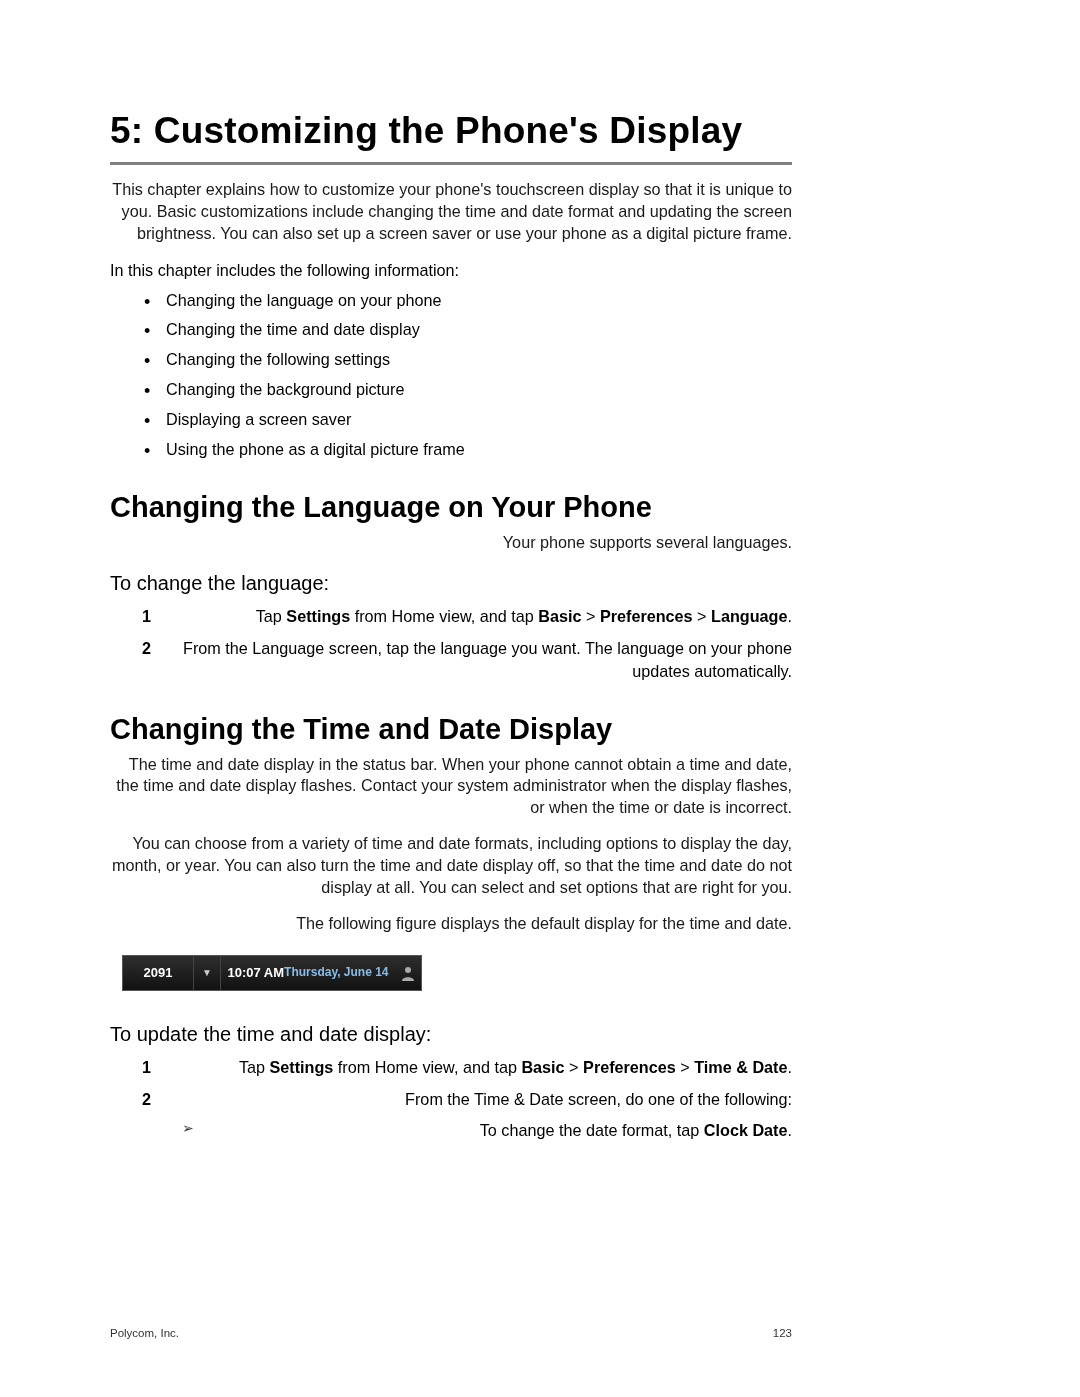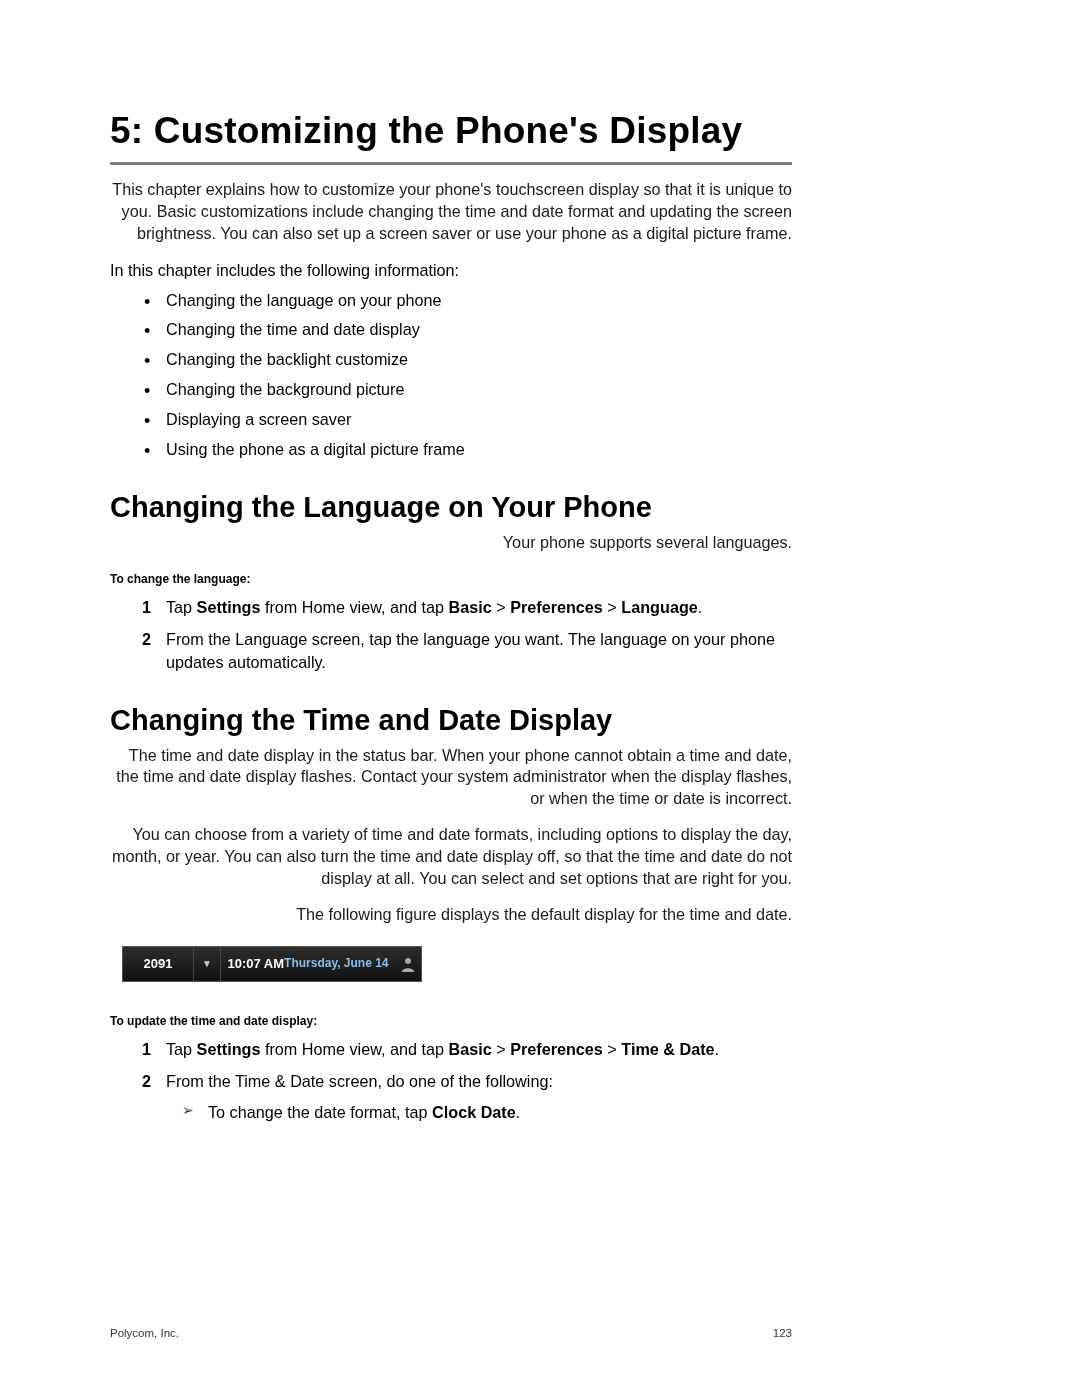--- a/index.html
+++ b/index.html
@@ -51,36 +51,37 @@
     position: absolute;
     left: -22px;
     font-size: 18px;
   }
   h2.section {
     font-size: 29px;
     font-weight: bold;
     margin: 30px 0 8px 0;
   }
   p.bold-label {
-    font-weight: bold;
-    font-size: 12px;
+    font-weight: normal;
+    font-size: 20px;
     margin: 18px 0 10px 0;
   }
   ol.steps {
     margin: 4px 0 4px 0;
     padding-left: 42px;
     counter-reset: step;
   }
   ol.steps > li {
     list-style: none;
     font-size: 16.2px;
     line-height: 1.4;
     margin: 10px 0;
     position: relative;
     padding-left: 14px;
+    text-align: right;
   }
   ol.steps > li::before {
     counter-increment: step;
     content: counter(step);
     font-weight: bold;
     position: absolute;
     left: -10px;
   }
   ul.arrow-sub {
     margin: 8px 0 12px 0;
@@ -166,21 +167,21 @@
 <div class="page">
 
   <h1 class="chapter-title">5: Customizing the Phone's Display</h1>
 
   <p class="body">This chapter explains how to customize your phone's touchscreen display so that it is unique to you. Basic customizations include changing the time and date format and updating the screen brightness. You can also set up a screen saver or use your phone as a digital picture frame.</p>
   <p class="lead-in">In this chapter includes the following information:</p>
 
   <ul class="bullets">
     <li>Changing the language on your phone</li>
     <li>Changing the time and date display</li>
-    <li>Changing the backlight customize</li>
+    <li>Changing the following settings</li>
     <li>Changing the background picture</li>
     <li>Displaying a screen saver</li>
     <li>Using the phone as a digital picture frame</li>
   </ul>
 
   <h2 class="section">Changing the Language on Your Phone</h2>
   <p class="body" style="margin-top:8px">Your phone supports several languages.</p>
   <p class="bold-label">To change the language:</p>
 
   <ol class="steps">

